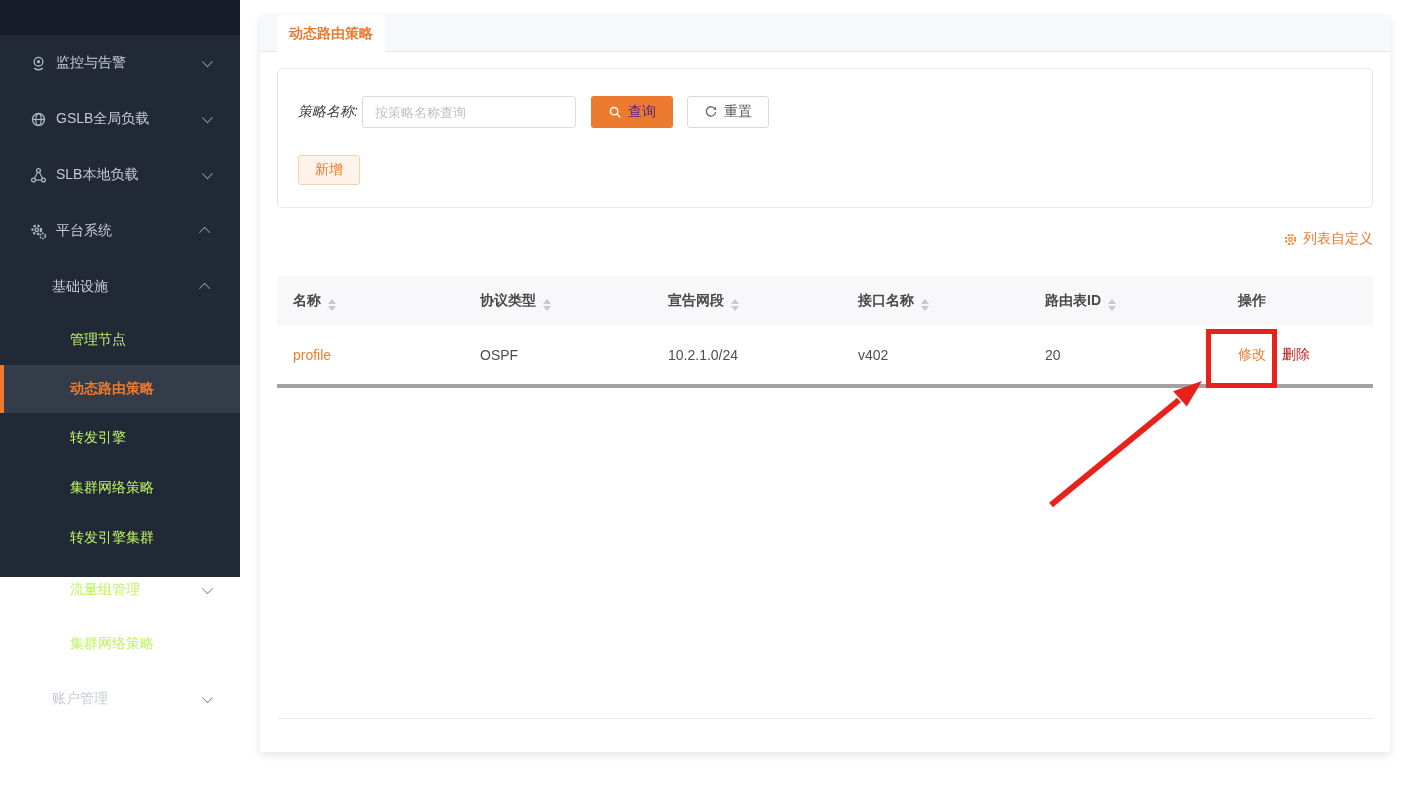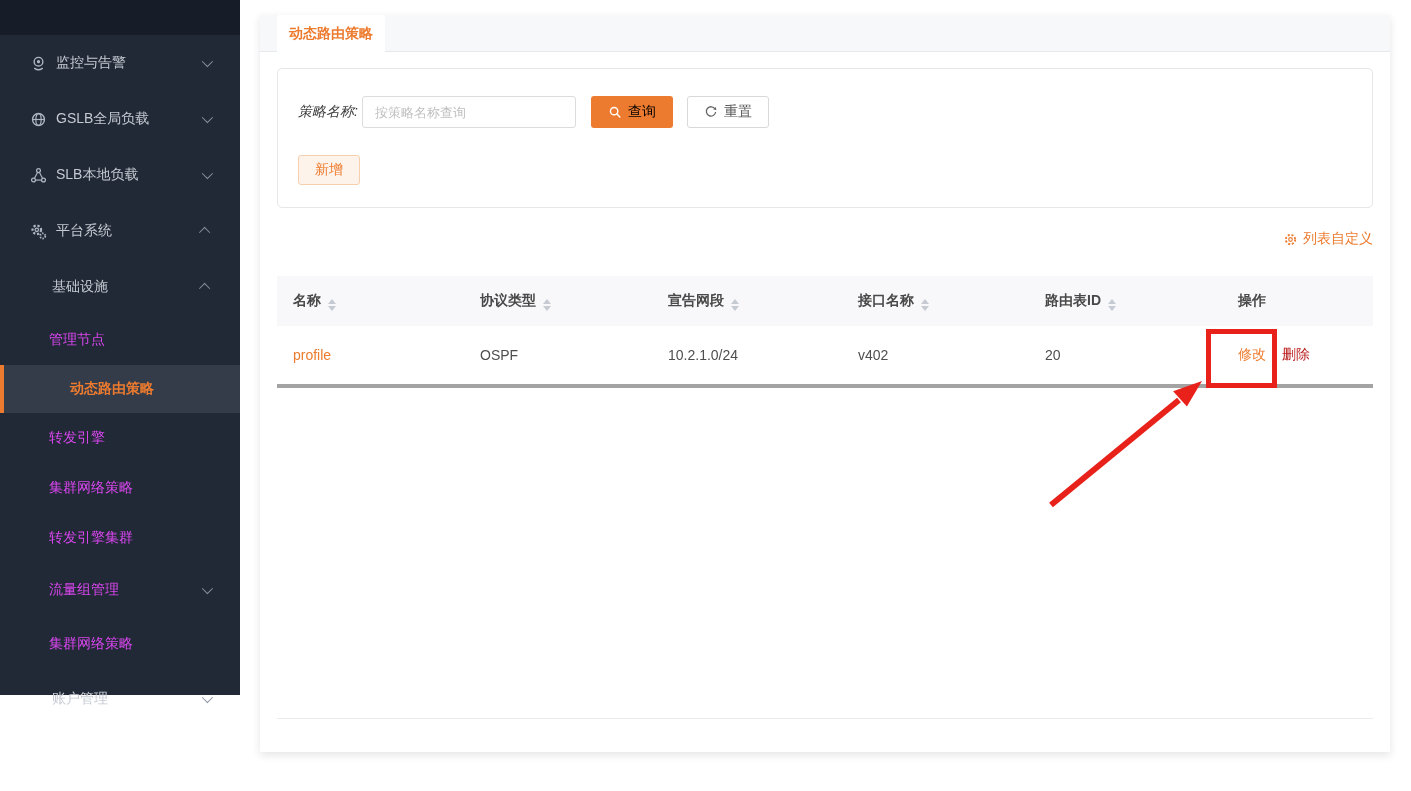--- a/index.html
+++ b/index.html
@@ -1,32 +1,32 @@
 <!DOCTYPE html>
 <html><head>
 <meta charset="utf-8">
 <style>
   * { margin:0; padding:0; box-sizing:border-box; }
   html,body { width:1411px; height:791px; overflow:hidden;
     font-family:"Liberation Sans","DejaVu Sans",sans-serif; background:#fff; }
   body { display:flex; position:relative; }
 
   
-  .sidebar { width:240px; height:695px; background:#212936; flex:0 0 240px;
+  .sidebar { width:240px; height:577px; background:#212936; flex:0 0 240px;
     display:flex; flex-direction:column; }
   .logo-block { height:35px; background:#161d29; flex:0 0 35px; }
   .nav { display:flex; flex-direction:column; }
   .nav-item { display:flex; align-items:center; color:#c5cad2; font-size:14px;
     cursor:pointer; }
   .nav-item .nav-icon { width:17px; height:17px; margin-right:9px; display:inline-flex;
     align-items:center; justify-content:center; }
   .nav-item .nav-icon svg { display:block; }
   .lvl1 { height:56px; padding-left:30px; }
   .lvl2 { height:56px; padding-left:52px; }
-  .lvl3 { height:50px; padding-left:49px; color:#d946ef; }
+  .lvl3 { height:50px; padding-left:70px; color:#bef264; }
   .nav-item.active { background:#343c4a; color:#ed7b2f; font-weight:bold;
     border-left:4px solid #ed7b2f; padding-left:66px; height:48px; }
   .chev { width:8px; height:8px; border-right:1.5px solid #8b93a1;
     border-bottom:1.5px solid #8b93a1; margin-left:auto; margin-right:30px; }
   .chev.down { transform:rotate(45deg) translateY(-2px); }
   .chev.up   { transform:rotate(-135deg) translateY(-2px); }
 
   
   .main { flex:1; position:relative; background:#fff; }
   .card { position:absolute; left:20px; top:15px; right:21px; bottom:39px;
@@ -46,21 +46,21 @@
     padding:27px 20px 22px; flex:0 0 auto; }
   .filter-row { display:flex; align-items:center; }
   .filter-label { font-size:14px; color:#3d3d3d; margin-right:4px;font-style:italic; }
   .filter-input { width:214px; height:32px; border:1px solid #dcdcdc; border-radius:3px;
     padding:0 12px; font-size:13px; color:#333; outline:none;
     font-family:"Liberation Sans","DejaVu Sans",sans-serif; }
   .filter-input::placeholder { color:#bfbfbf; }
   .btn { height:32px; border-radius:3px; font-size:14px; display:inline-flex;
     align-items:center; justify-content:center; cursor:pointer; border:none;
     font-family:"Liberation Sans","DejaVu Sans",sans-serif; }
-  .btn-primary { background:#ed7b2f; color:#000000; padding:2px 17px; margin-left:15px; gap:6px; }
+  .btn-primary { background:#ed7b2f; color:#4c1d95; padding:2px 17px; margin-left:15px; gap:6px; }
   .btn-plain { background:#fff; color:#595959; border:1px solid #d9d9d9;
     padding:0 16px; margin-left:14px; gap:6px; }
   .btn-add { height:30px; margin-top:27px; padding:0 16px; background:#fdf3ea;
     border:1px solid #f7cfad; color:#ed7b2f; font-size:14px; }
 
   .customize-row { margin-top:20px; height:22px; display:flex;
     justify-content:flex-end; align-items:center; flex:0 0 auto; }
   .customize-link { color:#ed7b2f; font-size:14px; display:inline-flex;
     align-items:center; gap:5px; cursor:pointer;text-align:right; }
 

